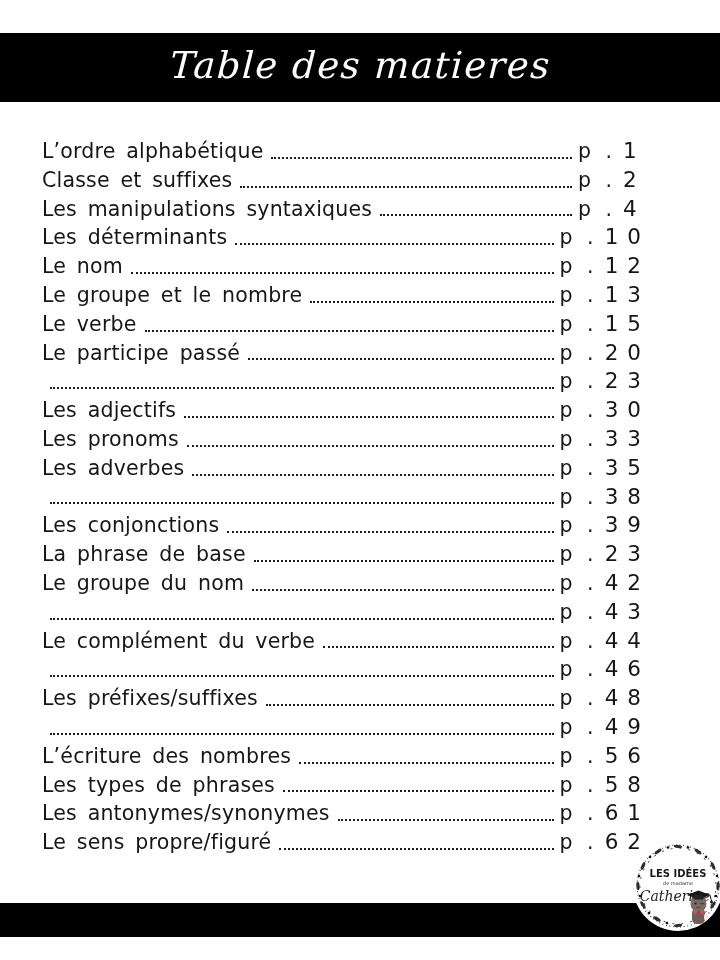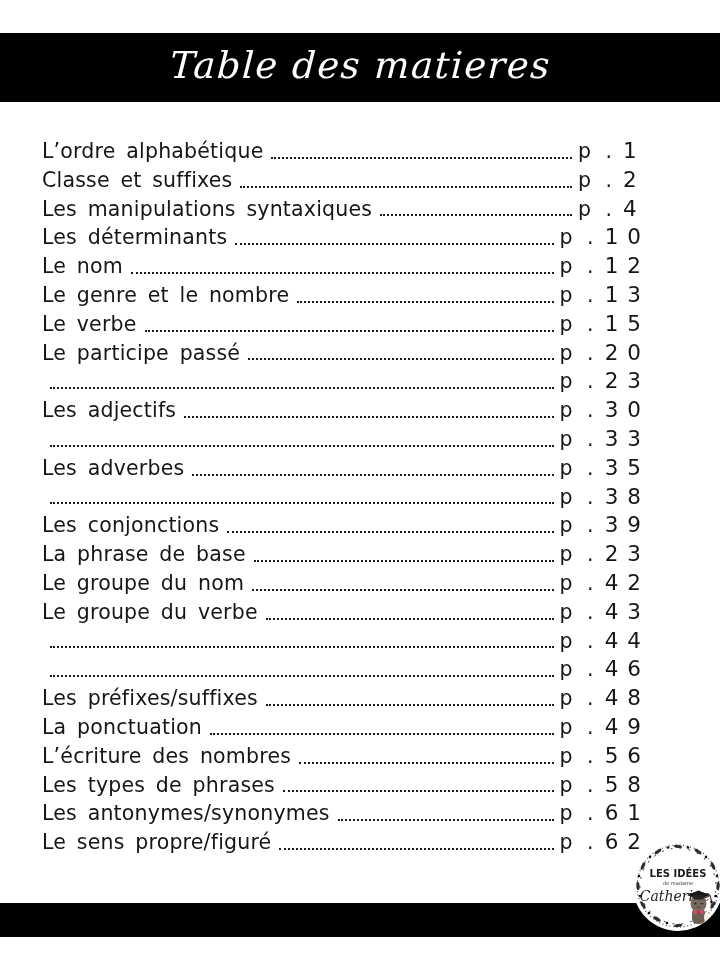--- a/index.html
+++ b/index.html
@@ -129,21 +129,21 @@
     </div>
       <div class="toc-row">
       <span class="toc-label">Le nom</span>
       <span class="toc-leader"></span>
       <span class="toc-page">
         <span class="toc-page-prefix">p .</span>
         <span class="toc-page-num">12</span>
       </span>
     </div>
       <div class="toc-row">
-      <span class="toc-label">Le genre et le nombre</span>
+      <span class="toc-label">Le groupe et le nombre</span>
       <span class="toc-leader"></span>
       <span class="toc-page">
         <span class="toc-page-prefix">p .</span>
         <span class="toc-page-num">13</span>
       </span>
     </div>
       <div class="toc-row">
       <span class="toc-label">Le verbe</span>
       <span class="toc-leader"></span>
       <span class="toc-page">
@@ -168,20 +168,21 @@
     </div>
       <div class="toc-row">
       <span class="toc-label">Les adjectifs</span>
       <span class="toc-leader"></span>
       <span class="toc-page">
         <span class="toc-page-prefix">p .</span>
         <span class="toc-page-num">30</span>
       </span>
     </div>
       <div class="toc-row">
+      <span class="toc-label">Les pronoms</span>
       <span class="toc-leader"></span>
       <span class="toc-page">
         <span class="toc-page-prefix">p .</span>
         <span class="toc-page-num">33</span>
       </span>
     </div>
       <div class="toc-row">
       <span class="toc-label">Les adverbes</span>
       <span class="toc-leader"></span>
       <span class="toc-page">
@@ -214,28 +215,28 @@
     </div>
       <div class="toc-row">
       <span class="toc-label">Le groupe du nom</span>
       <span class="toc-leader"></span>
       <span class="toc-page">
         <span class="toc-page-prefix">p .</span>
         <span class="toc-page-num">42</span>
       </span>
     </div>
       <div class="toc-row">
-      <span class="toc-label">Le groupe du verbe</span>
       <span class="toc-leader"></span>
       <span class="toc-page">
         <span class="toc-page-prefix">p .</span>
         <span class="toc-page-num">43</span>
       </span>
     </div>
       <div class="toc-row">
+      <span class="toc-label">Le complément du verbe</span>
       <span class="toc-leader"></span>
       <span class="toc-page">
         <span class="toc-page-prefix">p .</span>
         <span class="toc-page-num">44</span>
       </span>
     </div>
       <div class="toc-row">
       <span class="toc-leader"></span>
       <span class="toc-page">
         <span class="toc-page-prefix">p .</span>
@@ -244,21 +245,20 @@
     </div>
       <div class="toc-row">
       <span class="toc-label">Les préfixes/suffixes</span>
       <span class="toc-leader"></span>
       <span class="toc-page">
         <span class="toc-page-prefix">p .</span>
         <span class="toc-page-num">48</span>
       </span>
     </div>
       <div class="toc-row">
-      <span class="toc-label">La ponctuation</span>
       <span class="toc-leader"></span>
       <span class="toc-page">
         <span class="toc-page-prefix">p .</span>
         <span class="toc-page-num">49</span>
       </span>
     </div>
       <div class="toc-row">
       <span class="toc-label">L’écriture des nombres</span>
       <span class="toc-leader"></span>
       <span class="toc-page">

